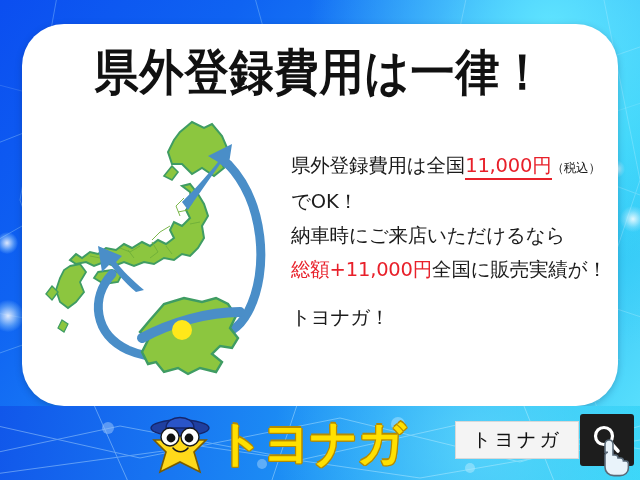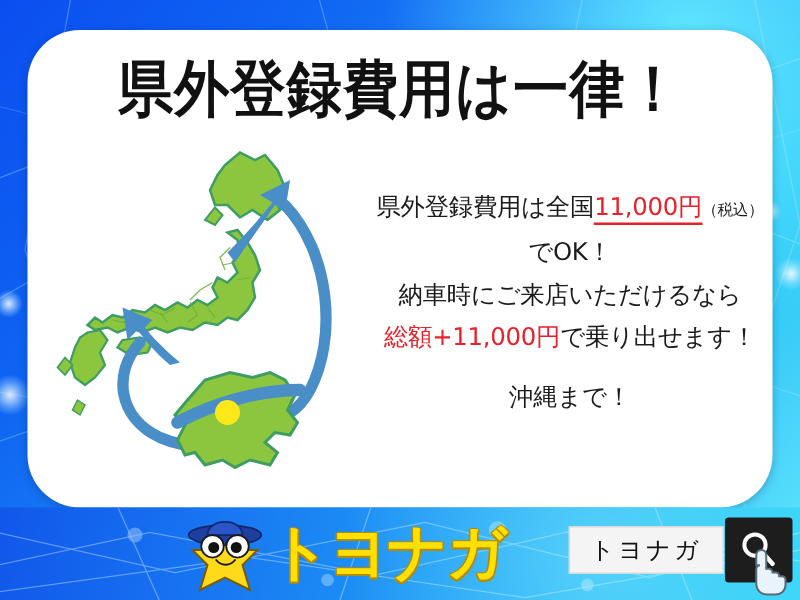--- a/index.html
+++ b/index.html
@@ -81,21 +81,20 @@
   .copy {
     position: absolute;
     left: 269px;
     top: 125px;
     width: 330px;
     font-size: 19.5px;
     line-height: 34px;
     color: #1b1b1b;
     font-family: "DejaVu Sans", "Liberation Sans", sans-serif;
     letter-spacing: -0.2px;
-    text-align: center;
   }
   .copy .ln { white-space: nowrap; }
   .copy .gap { height: 14px; }
   .red {
     color: #e8202a;
     margin-top: 47px;
   }
   .red-u {
     color: #e8202a;
     border-bottom: 2px solid #e8202a;
@@ -279,25 +278,25 @@
       <div class="ln">
         <span>県外登録費用は全国</span><span class="red-u">11,000円</span><span class="small">（税込）</span>
       </div>
       <div class="ln">
         <span>でOK！</span>
       </div>
       <div class="ln">
         <span>納車時にご来店いただけるなら</span>
       </div>
       <div class="ln">
-        <span class="red">総額+11,000円</span><span>で乗り出せます！</span>
+        <span class="red">総額+11,000円</span><span>全国に販売実績が！</span>
       </div>
       <div class="gap"></div>
       <div class="ln">
-        <span>沖縄まで！</span>
+        <span>トヨナガ！</span>
       </div>
     </div>
   </div>
 
   <div class="banner">
     <svg class="banner-lines" viewBox="0 0 640 74" preserveAspectRatio="none">
       <g stroke="#d4f4ff" stroke-width="1" fill="none" opacity="0.65">
         <path d="M-20 50 L120 20 L300 54 L470 16 L660 46"></path>
         <path d="M-20 16 L140 52 L340 12 L520 56 L660 14"></path>
         <path d="M-20 70 L200 40 L420 72 L640 34"></path>

